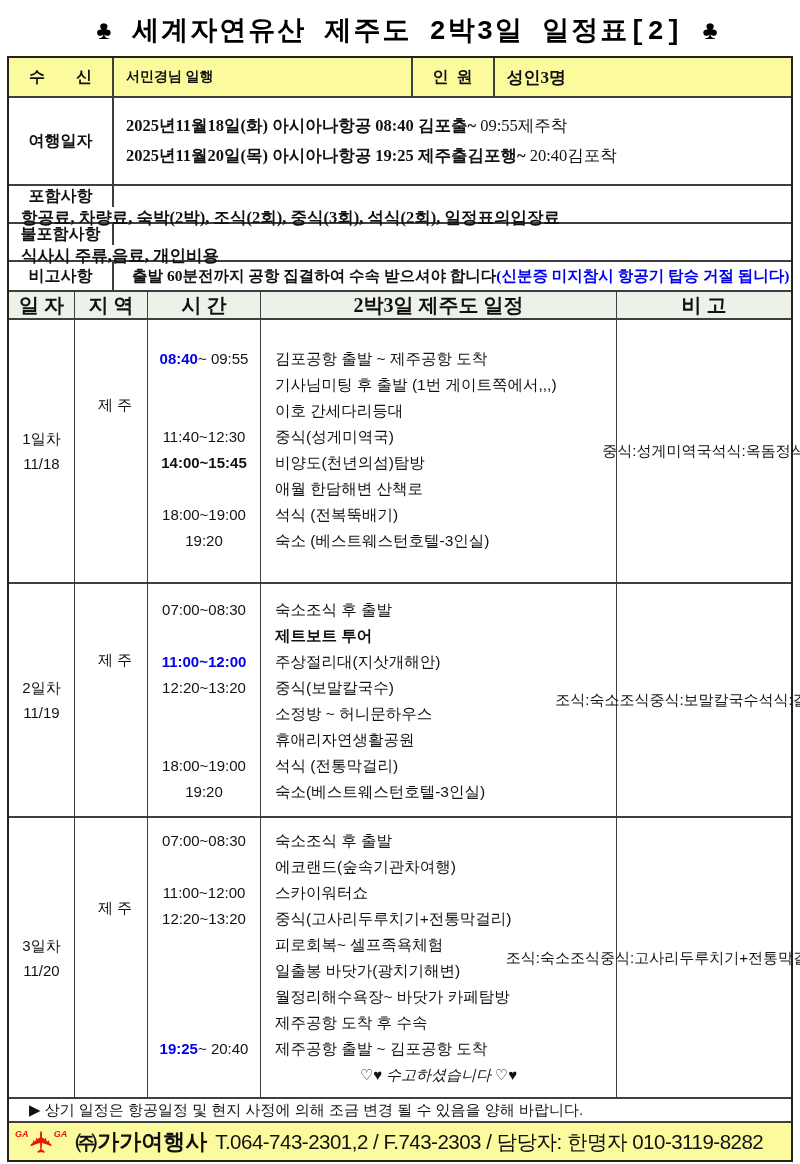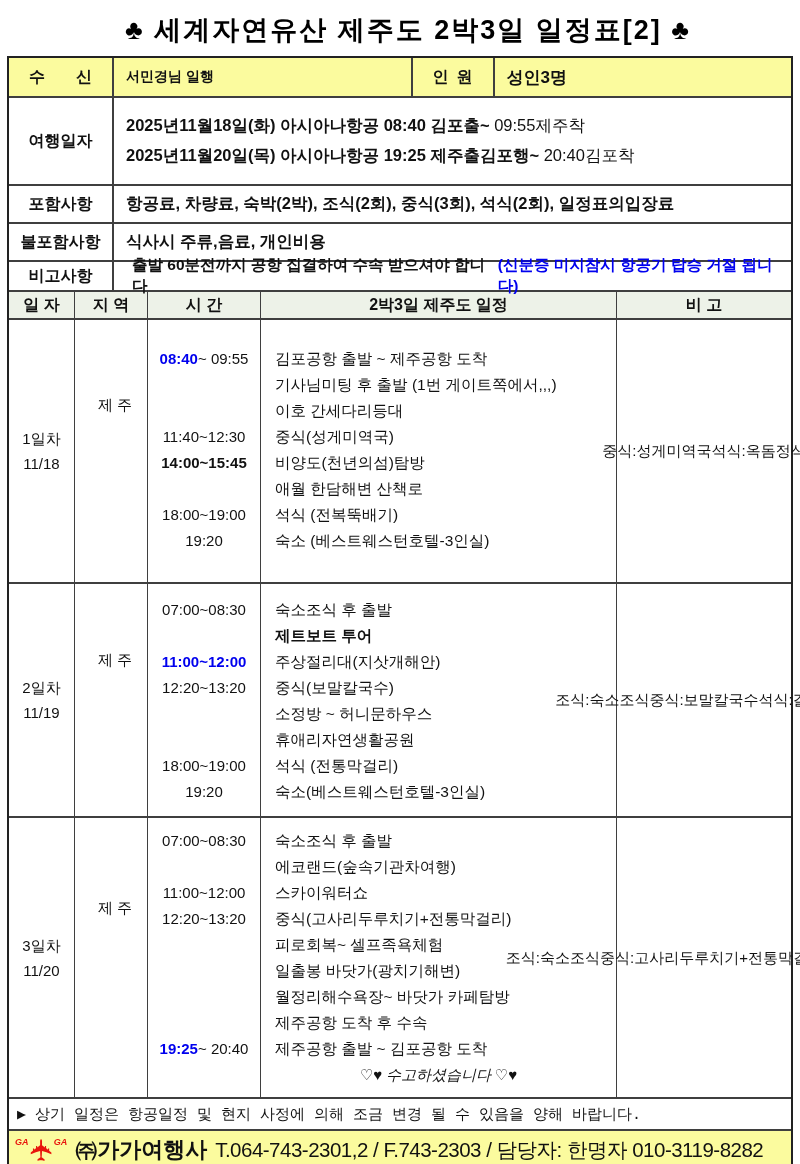--- a/index.html
+++ b/index.html
@@ -5,47 +5,47 @@
   html,body{margin:0;padding:0;}
   body{
     width:800px;height:1164px;background:#ffffff;
     font-family:"Liberation Sans","DejaVu Sans",sans-serif;
     color:#111;
     -webkit-font-smoothing:antialiased;
   }
   .page{position:relative;width:800px;height:1164px;overflow:hidden;}
   .title{
     margin:12px 0 8px 16px;text-align:center;
-    font-family:Liberation Sans, sans-serif;
+    font-family:Liberation Mono, monospace;
     font-weight:bold;font-size:27px;letter-spacing:2px;color:#000;
   }
   .doc{
     margin:0 7px;border:2px solid #222;
   }
   
   .irow{display:flex;border-bottom:2px solid var(--border-dark,#3f3f3f);box-sizing:border-box;}
-  .cell{box-sizing:border-box;display:flex;align-items:center;}
+  .cell{box-sizing:border-box;display:flex;align-items:center;font-family:Liberation Serif, serif;}
   .vline{border-right:2px solid var(--border-dark,#3f3f3f);}
   .ilabel{width:105px;justify-content:center;font-weight:bold;font-size:16px;flex:none;}
   .spread{display:block;text-align:justify;text-align-last:justify;padding:0 20px;width:100%;}
   .yellow{background:var(--highlight-yellow,#FBFB9E);}
   .r-recipient{height:40px;}
   .r-recipient .val{flex:1;padding-left:12px;font-weight:bold;font-size:14px;}
   .r-recipient .paxl{width:82px;justify-content:center;font-weight:bold;font-size:16px;flex:none;}
   .r-recipient .paxv{width:auto;flex:1;padding-left:12px;font-weight:bold;font-size:17px;}
   .r-dates{height:88px;}
   .r-dates .val{flex:1;padding-left:12px;flex-direction:column;align-items:flex-start;justify-content:center;gap:8px;font-size:16.5px;}
   .r-dates .b{font-weight:bold;}
-  .r-inc,.r-exc{height:38px;}
+  .r-inc,.r-exc{height:38px;flex-direction:column;}
   .r-inc .val,.r-exc .val{flex:1;padding-left:12px;font-weight:bold;font-size:16.5px;}
   .r-notes{height:30px;}
   .r-notes .val{flex:1;padding-left:18px;font-weight:bold;font-size:15.5px;}
   .blue{color:var(--accent-blue,#0000EE);font-weight:bold;}
   
-  .shead{display:flex;height:28px;background:var(--header-green,#EDF2E8);border-bottom:2px solid var(--border-dark,#3f3f3f);font-weight:bold;font-size:16px;box-sizing:border-box;}
+  .shead{display:flex;height:28px;background:var(--header-green,#EDF2E8);border-bottom:2px solid var(--border-dark,#3f3f3f);font-weight:bold;font-size:20px;box-sizing:border-box;}
   .shead .cell{justify-content:center;}
   .c-day{width:66px;flex:none;}
   .c-region{width:73px;flex:none;}
   .c-time{width:113px;flex:none;}
   .c-itin{flex:1;}
   .c-remark{width:174px;flex:none;}
   .mline{border-right:1px solid var(--border-dark,#3f3f3f);}
   .drow{display:flex;border-bottom:2px solid var(--border-dark,#3f3f3f);box-sizing:border-box;font-size:15.5px;}
   .dcell{box-sizing:border-box;}
   .day-cell{display:flex;flex-direction:column;align-items:center;justify-content:center;line-height:25px;font-size:15px;}
@@ -54,21 +54,21 @@
   .time-cell{display:flex;flex-direction:column;align-items:center;}
   .time-cell .ln{height:26px;line-height:26px;font-size:15px;text-align:center;white-space:nowrap;}
   .itin-cell{display:flex;flex-direction:column;}
   .itin-cell .ln{height:26px;line-height:26px;padding-left:14px;white-space:nowrap;}
   .itin-cell .bold{font-weight:bold;}
   .bt{font-weight:bold;}
   .thanks{padding-left:0 !important;text-align:center;font-style:italic;font-family:"Liberation Serif","DejaVu Serif",serif;font-size:15px;}
   .remark-cell{display:flex;flex-direction:row;align-items:center;justify-content:center;}
   .remark-cell .ln{height:26px;line-height:26px;font-size:15px;text-align:center;white-space:nowrap;}
   
-  .fnote{height:32px;display:flex;align-items:center;padding-left:8px;font-size:15px;border-bottom:2px solid var(--border-dark,#3f3f3f);box-sizing:border-box;font-family:Liberation Mono, monospace;}
+  .fnote{height:24px;display:flex;align-items:center;padding-left:20px;font-size:15px;border-bottom:2px solid var(--border-dark,#3f3f3f);box-sizing:border-box;}
   .agency{height:37px;display:flex;align-items:center;gap:8px;padding-left:6px;box-sizing:border-box;}
   .agency .name{font-weight:bold;font-size:22px;white-space:nowrap;}
   .agency .contact{font-size:20.5px;letter-spacing:-0.5px;white-space:nowrap;}
   .logo{display:inline-flex;align-items:flex-start;color:var(--logo-red,#E8150D);flex:none;}
   .plane{display:inline-block;transform:rotate(-90deg);font-size:30px;line-height:30px;font-family:"DejaVu Sans",sans-serif;}
   .ga{font-size:9px;font-weight:bold;font-style:italic;margin-top:2px;}
 </style>
 </head>
 <body>
 

